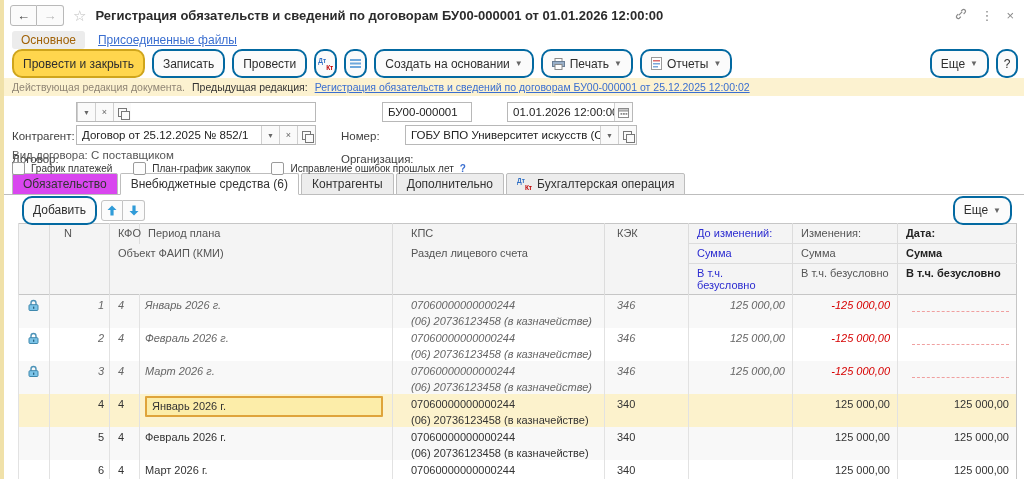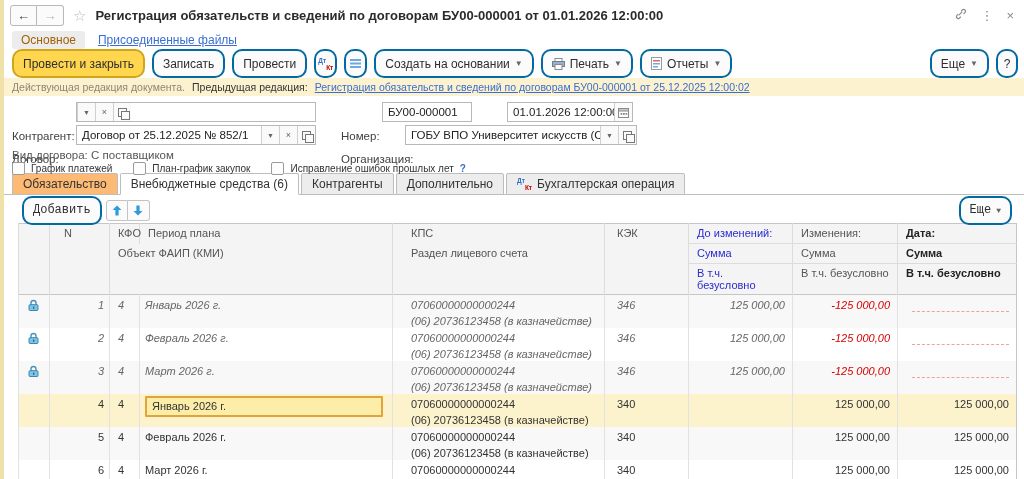--- a/index.html
+++ b/index.html
@@ -60,25 +60,25 @@
   #checkrow{position:absolute;left:8px;top:66px;display:flex;align-items:center;gap:6px;font-size:10px;color:#333;}
   .cb{width:11px;height:11px;border:1px solid #9b9b9b;border-radius:2px;background:#fdfdfd;flex:none;}
   .cbgap{width:9px;}
   .qmark{color:#3a6ed0;font-weight:bold;}
 
   
   #tabstrip{height:22px;border-bottom:1px solid #bdbdbd;display:flex;align-items:flex-end;padding-left:8px;}
   .tab{border:1px solid #bdbdbd;border-bottom:1px solid #bdbdbd;margin-bottom:-1px;margin-right:2px;
        background:#ededed;border-radius:2px 2px 0 0;padding:3px 10px 3px;font-size:12px;color:#333;
        display:flex;align-items:center;gap:5px;white-space:nowrap;}
-  .tab.t0{background:#fdba74;}
+  .tab.t0{background:#d946ef;}
   .tab.active{background:#fff;border-bottom:1px solid #fff;}
 
   
-  #tabletoolbar{height:26px;display:flex;align-items:center;padding:2px 12px 0 18px;gap:4px;font-family:Liberation Mono, monospace;}
+  #tabletoolbar{height:26px;display:flex;align-items:center;padding:2px 12px 0 18px;gap:4px;}
   .udgroup{display:flex;}
   .udbtn{width:22px;height:21px;border:1px solid #c3c3c3;background:#fbfbfb;display:flex;align-items:center;
          justify-content:center;box-sizing:border-box;}
   .udbtn.u{border-radius:3px 0 0 3px;}
   .udbtn.d{border-radius:0 3px 3px 0;border-left:none;}
 
   
   #tablewrap{margin-left:14px;width:998px;}
   table.grid{border-collapse:collapse;table-layout:fixed;width:998px;font-size:11px;}
   table.grid{border:1px solid #c6c6c6;}

